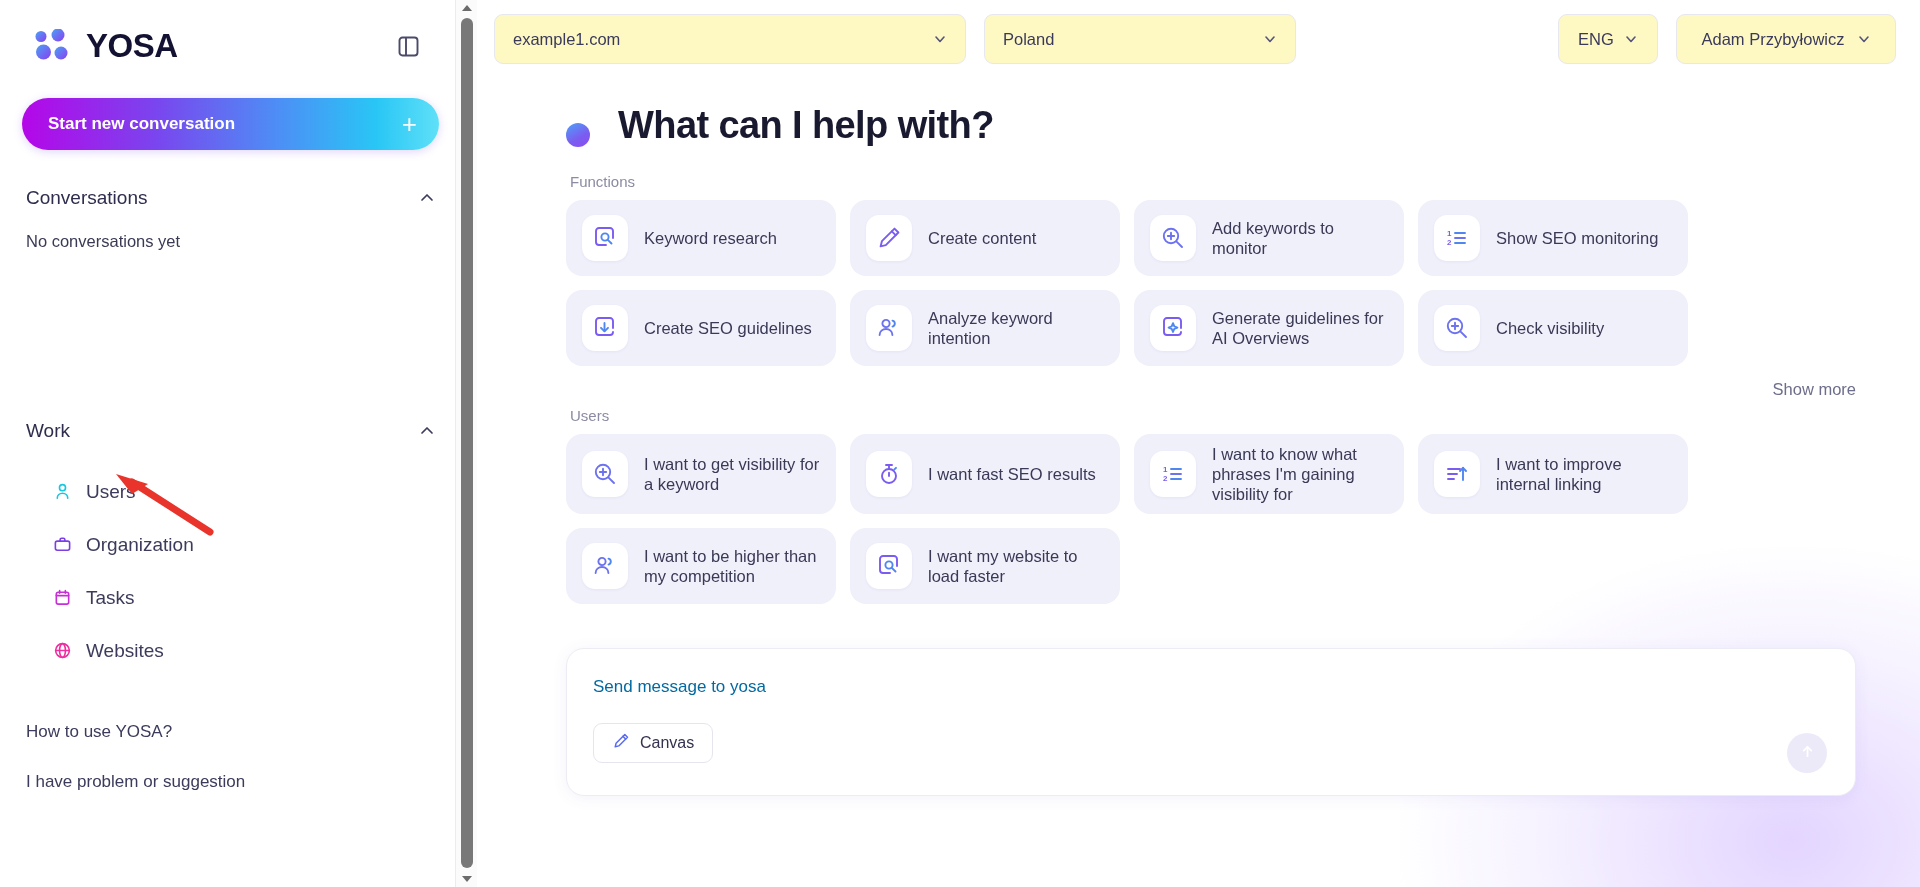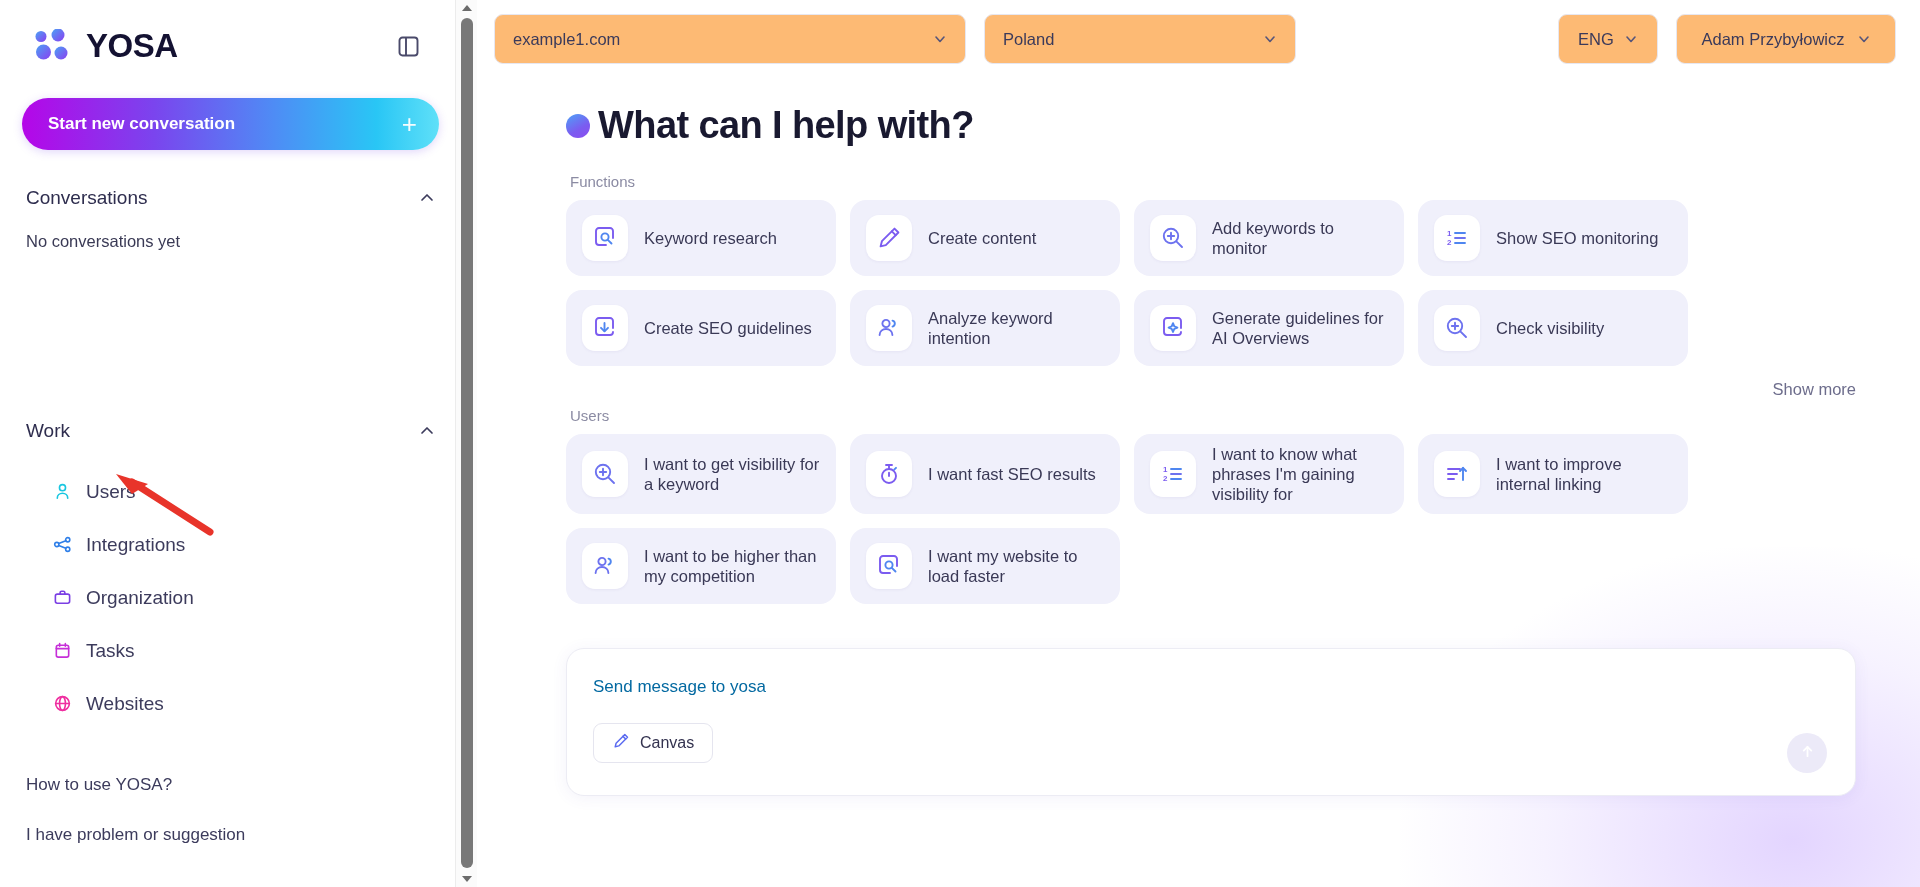--- a/index.html
+++ b/index.html
@@ -107,34 +107,34 @@
     pointer-events: none;
   }
 
   .topbar {
     display: flex; align-items: center;
     height: 78px; padding: 0 24px 0 0;
     position: relative; z-index: 5;
   }
   .select-box {
     height: 50px; border: 1px solid #e7e7f0; border-radius: 9px;
-    background: #fdba74; display: flex; align-items: center; justify-content: space-between;
+    background: #fef9c3; display: flex; align-items: center; justify-content: space-between;
     padding: 0 18px; cursor: pointer;
   }
   .select-box .val { font-size: 16.5px; color: #3b3a5a; }
   .site-select { width: 472px; margin-left: 0; }
   .country-select { width: 312px; margin-left: 18px; }
   .topbar-right { margin-left: auto; display: flex; align-items: flex-start; gap: 18px; }
   .lang-select { width: 100px; justify-content: center; gap: 10px; }
   .user-select { min-width: 220px; justify-content: center; gap: 12px; padding: 0 20px; }
   .chev-dn { width: 14px; height: 14px; flex: 0 0 14px; }
 
   .content { padding: 26px 24px 0 72px; position: relative; z-index: 4; }
 
-  .hero { display: flex; align-items: center; gap: 8px; margin-bottom: 26px; }
+  .hero { display: flex; align-items: flex-end; gap: 28px; margin-bottom: 26px; }
   .hero-dot {
     width: 24px; height: 24px; border-radius: 50%;
     background: linear-gradient(150deg, #4ea2f7 0%, #7b5cf0 60%, #8b4ef0 100%);
     flex: 0 0 24px;
   }
   .hero-title { font-size: 38px; font-weight: 700; color: #191930; letter-spacing: -0.6px; }
 
   .group-label { font-size: 15px; color: #8b8ba3; margin: 0 0 10px 4px; }
 
   .cards-grid {
@@ -255,32 +255,20 @@
       <div class="nav-item">
         <span class="nav-ico">
           <svg width="19" height="19" viewBox="0 0 20 20" fill="none" stroke="#19c6e0" stroke-width="1.7" stroke-linecap="round" stroke-linejoin="round">
             <circle cx="10" cy="6" r="3.2"></circle>
               <path d="M4.5 17c0-3.2 2.5-5.2 5.5-5.2s5.5 2 5.5 5.2"></path>
           </svg>
         </span>
         <span class="label">Users</span>
       </div>
 
-      <div class="nav-item">
-        <span class="nav-ico">
-          <svg width="19" height="19" viewBox="0 0 20 20" fill="none" stroke="#2f7fe8" stroke-width="1.7" stroke-linecap="round" stroke-linejoin="round">
-            <circle cx="4" cy="10" r="2.2"></circle>
-              <circle cx="15.5" cy="5" r="2.2"></circle>
-              <circle cx="15.5" cy="15" r="2.2"></circle>
-            <line x1="6" y1="9" x2="13.5" y2="6"></line>
-              <line x1="6" y1="11" x2="13.5" y2="14"></line>
-          </svg>
-        </span>
-        <span class="label">Integrations</span>
-      </div>
 
       <div class="nav-item">
         <span class="nav-ico">
           <svg width="19" height="19" viewBox="0 0 20 20" fill="none" stroke="#7b3fe4" stroke-width="1.7" stroke-linecap="round" stroke-linejoin="round">
             <rect x="2.5" y="6.5" width="15" height="9.5" rx="2"></rect>
               <path d="M7.5 6.5V5a1.6 1.6 0 0 1 1.6-1.6h1.8A1.6 1.6 0 0 1 12.5 5v1.5"></path>
           </svg>
         </span>
         <span class="label">Organization</span>
       </div>

